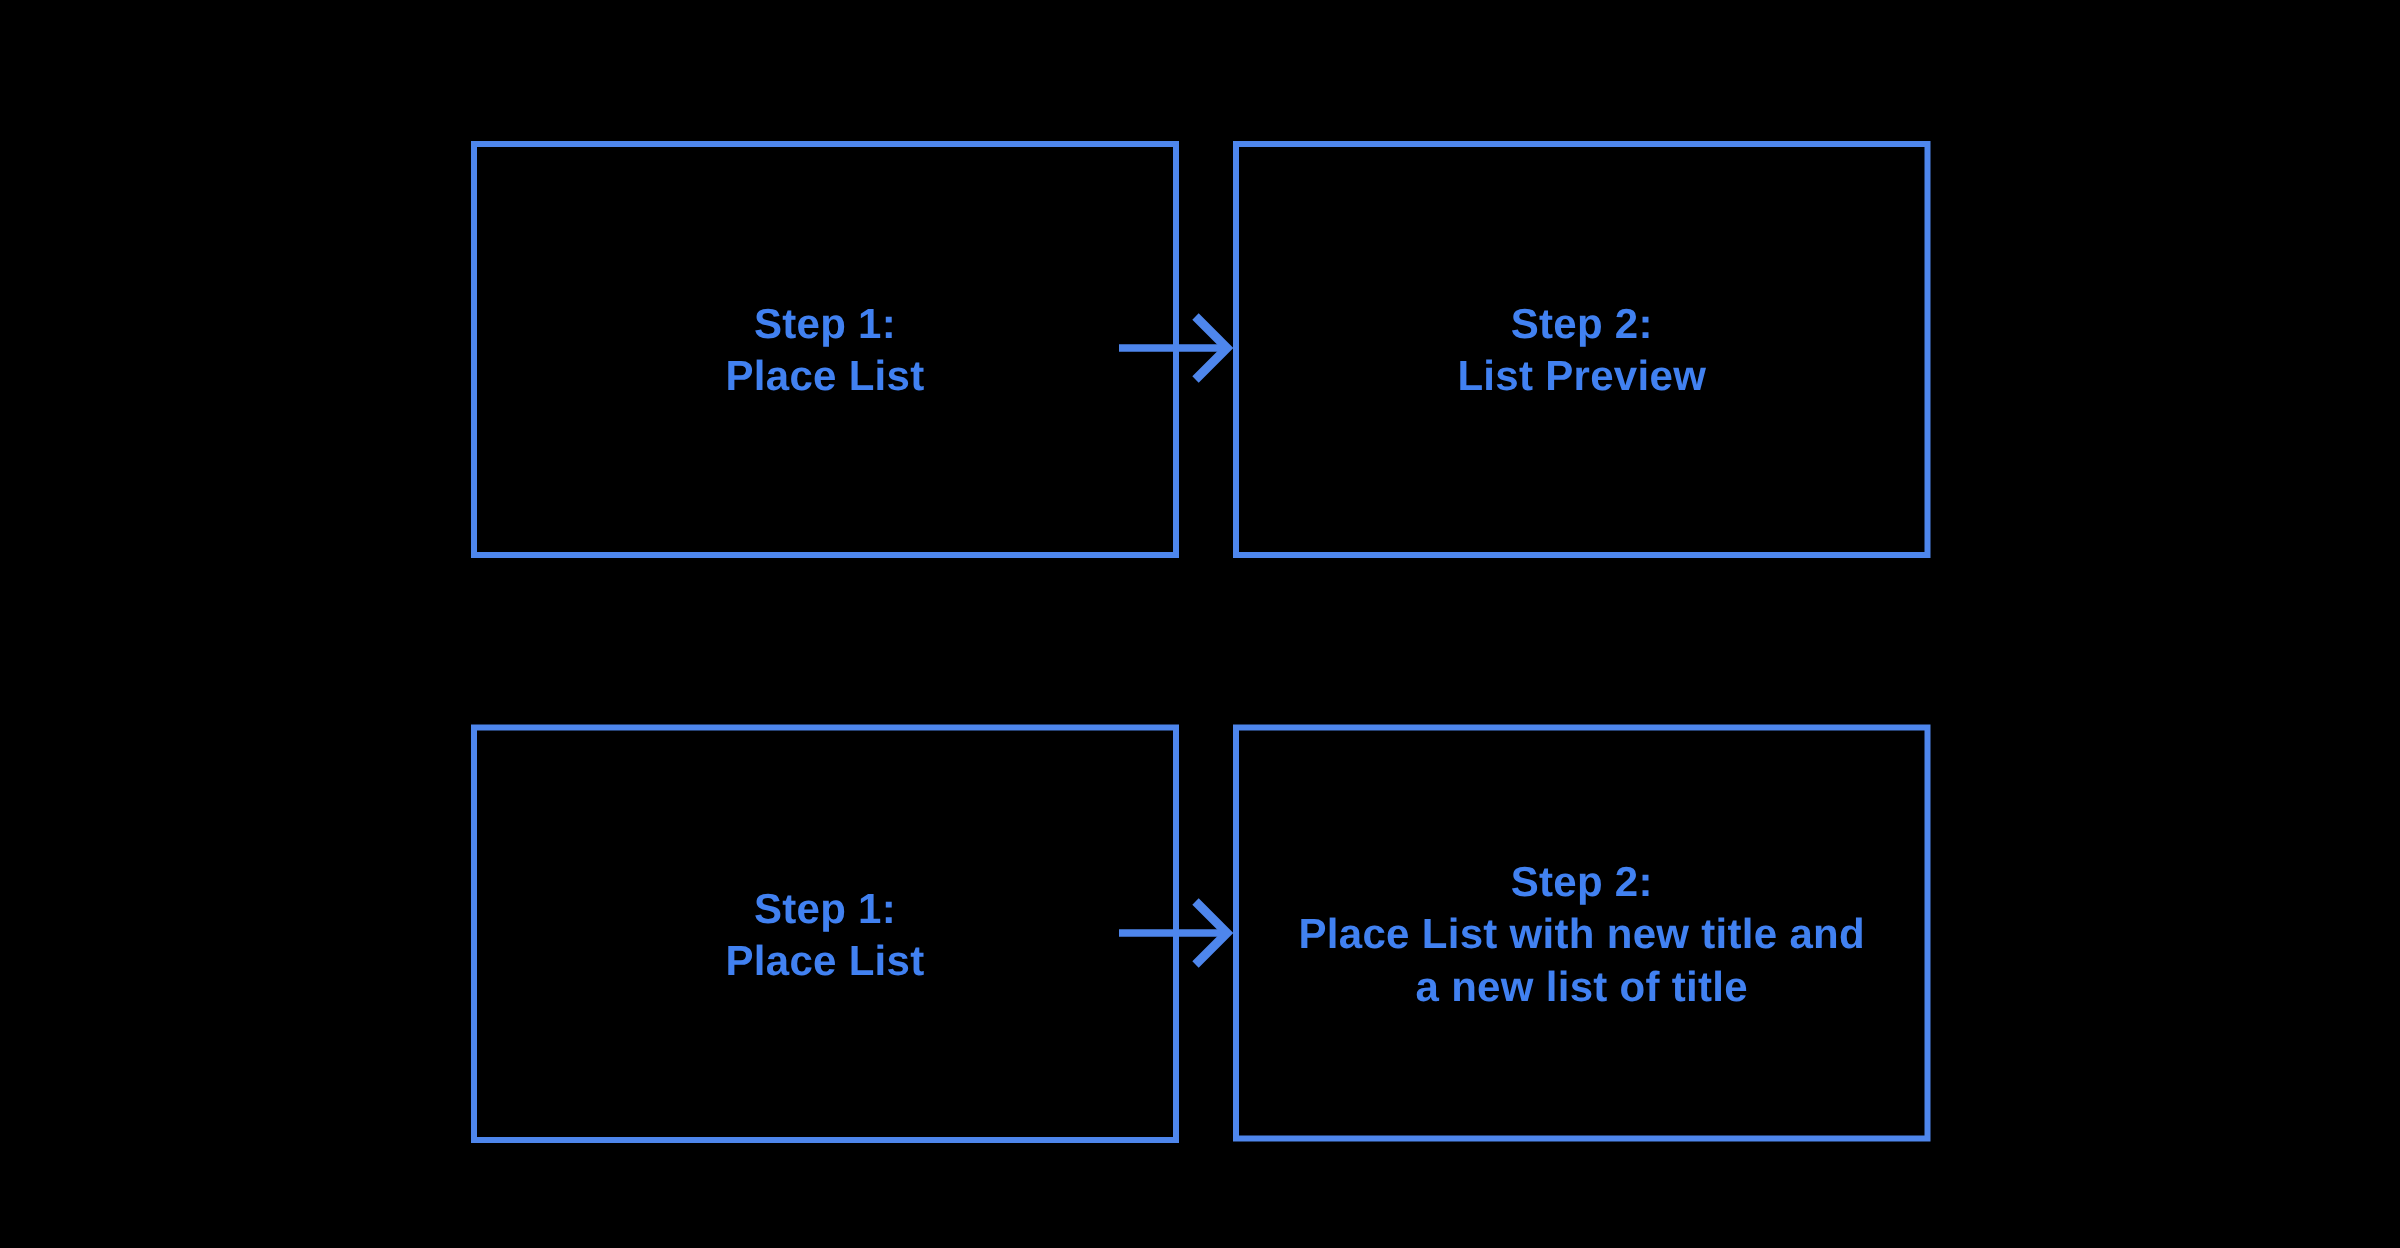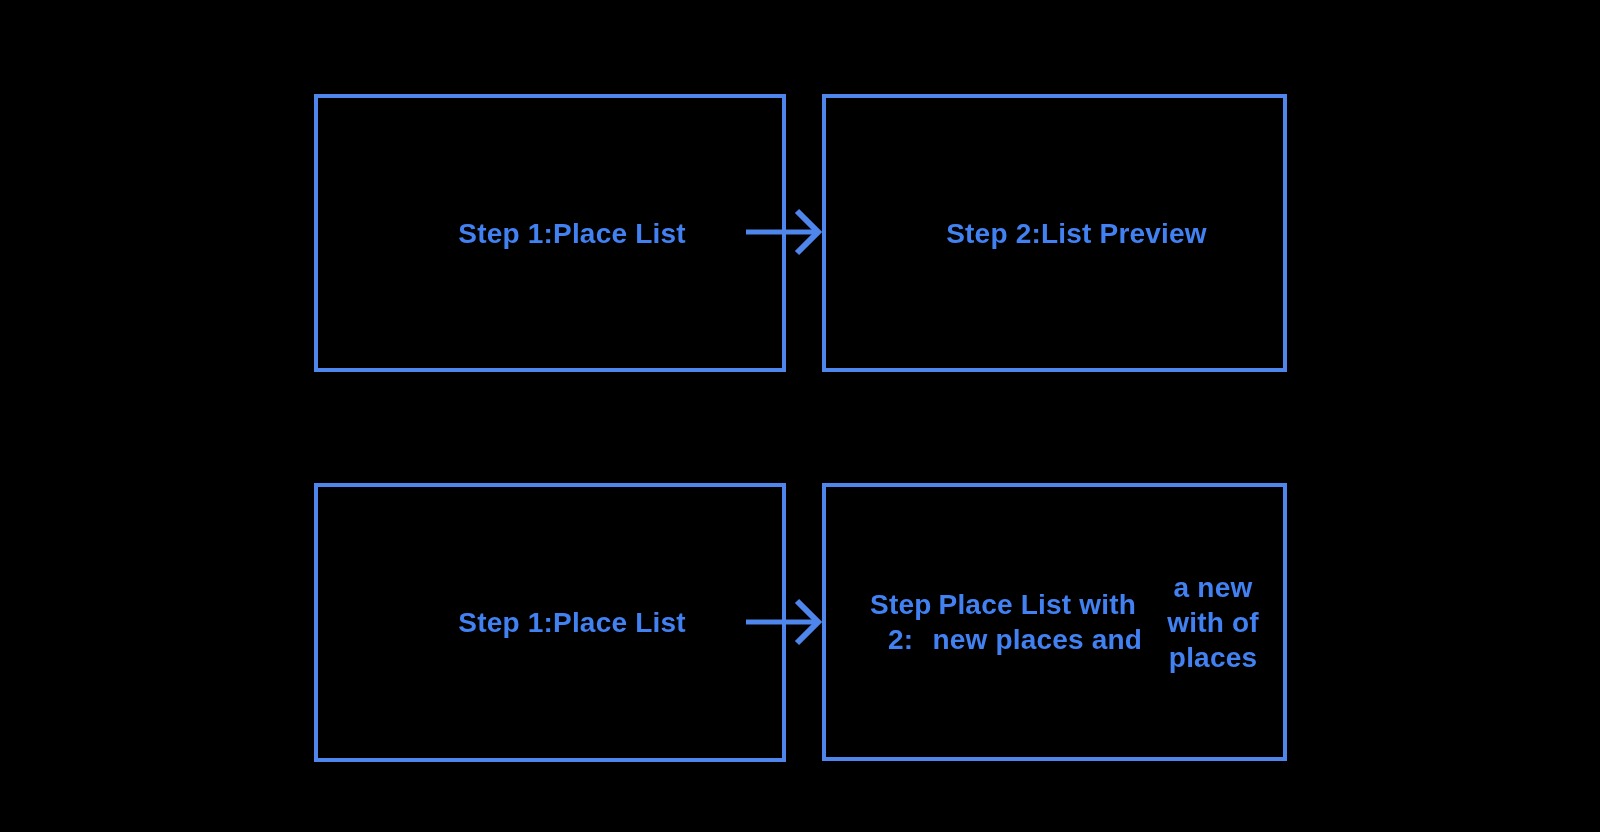--- a/index.html
+++ b/index.html
@@ -19,30 +19,29 @@
     left: 0; top: 0;
     width: 1600px;
     height: 832px;
   }
   .flow-box {
     position: absolute;
     box-sizing: border-box;
     border: 4px solid var(--line, #4e86ec);
     background: transparent;
     display: flex;
-    flex-direction: row;
+    flex-direction: column;
     align-items: center;
     justify-content: center;
     text-align: center;
     color: var(--text, #4181f1);
     font-size: 28px;
     line-height: 35px;
     font-weight: 600;
     letter-spacing: 0.2px;
-    padding-left: 44px;
   }
   .box-r1-from { left: 314px; top:  94px; width: 472px; height: 278px; }
   .box-r1-to   { left: 822px; top:  94px; width: 465px; height: 278px; }
   .box-r2-from { left: 314px; top: 483px; width: 472px; height: 279px; }
   .box-r2-to   { left: 822px; top: 483px; width: 465px; height: 278px; }
   .node-line {
     display: block;
     min-height: 0;
   }
   .arrow {
@@ -82,17 +81,17 @@
     <span class="node-line">Place List</span>
   </div>
 
   <svg class="arrow arrow-2" viewBox="0 0 88 64" aria-hidden="true">
     <line class="stroke" x1="6" y1="32" x2="76" y2="32" stroke-width="5"></line>
     <polyline class="stroke" points="57,11 78,32 57,53" stroke-width="6" stroke-linejoin="miter"></polyline>
   </svg>
 
   <div class="flow-box box-r2-to">
     <span class="node-line">Step 2:</span>
-    <span class="node-line">Place List with new places and</span>
-    <span class="node-line">a new with of places</span>
+    <span class="node-line">Place List with new title and</span>
+    <span class="node-line">a new list of title</span>
   </div>
 
 </div>
 
 </body></html>

